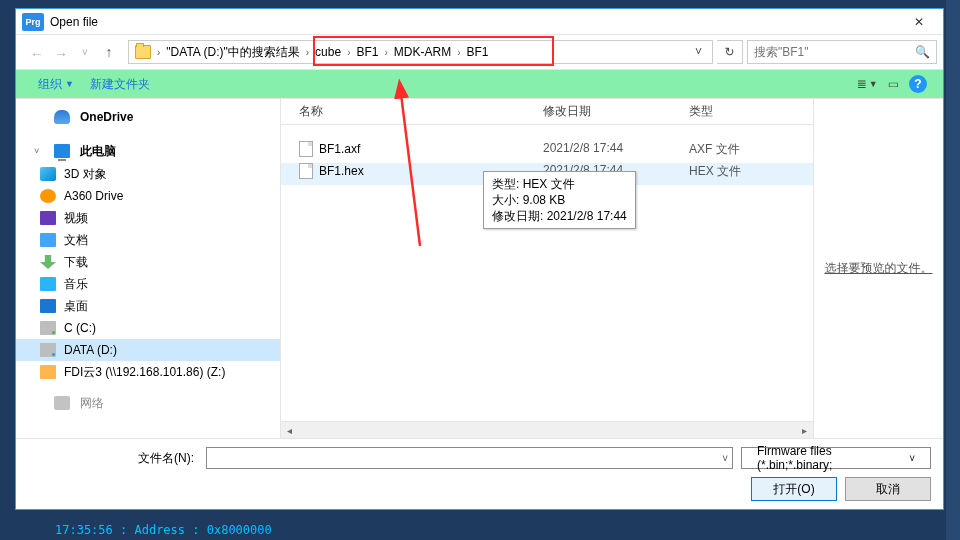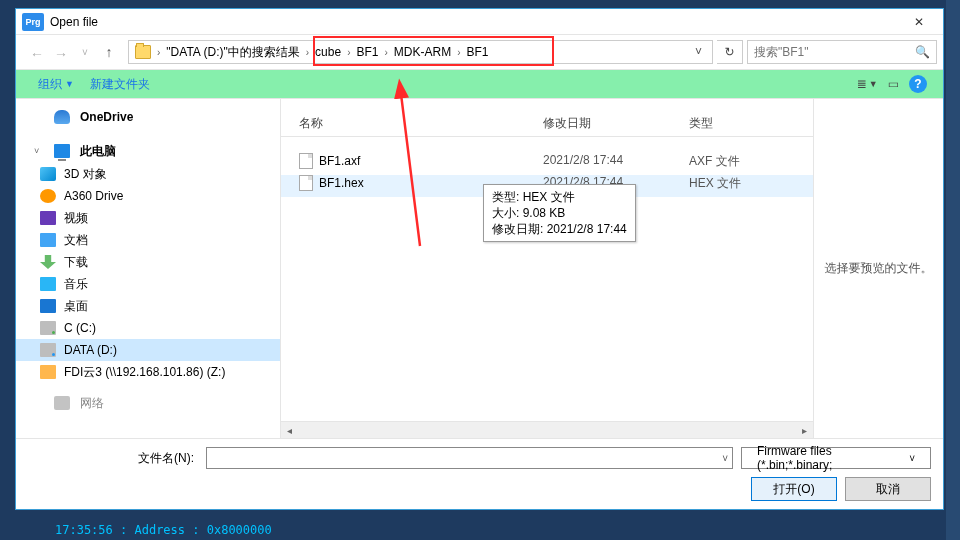--- a/index.html
+++ b/index.html
@@ -45,33 +45,33 @@
   .ico-music { background: #29b6f6; border-radius: 1px; }
   .ico-desktop { background: #1976d2; border-radius: 1px; }
   .ico-drive { background: #bdbdbd; border-radius: 1px; position:relative; }
   .ico-drive:after{content:"";position:absolute;right:1px;bottom:1px;width:3px;height:3px;background:#4caf50;border-radius:50%;}
   .ico-drive-d:after{background:#2196f3;}
   .ico-netdrive { background: #ffb74d; border-radius: 1px; }
   .side-group { padding: 0 10px 0 18px; display: flex; align-items: center; gap: 10px; height: 24px; }
   .tree-caret { font-size: 9px; color: #666; width: 10px; }
   .filepane { flex: 1; display: flex; min-width: 0; }
   .listcol { flex: 1; display: flex; flex-direction: column; position: relative; min-width: 0; }
-  .colheader { height: 26px; display: flex; align-items: center; border-bottom: 1px solid #e5e5e5; color: #444; margin-top: 12px; }
+  .colheader { height: 26px; display: flex; align-items: center; border-bottom: 1px solid #e5e5e5; color: #444; }
   .ch-name { width: 262px; padding-left: 18px; }
   .ch-date { width: 146px; }
   .ch-type { flex: 1; }
   .filerow { height: 22px; display: flex; align-items: flex-start; }
   .filerow.hover { background: #e5f3ff; }
   .fr-name { width: 262px; padding-left: 18px; display: flex; align-items: center; gap: 6px; }
   .fr-date { width: 146px; color: #555; }
   .fr-type { flex: 1; color: #555; }
   .file-ico { width: 14px; height: 16px; border: 1px solid #aaa; background: #fff; position: relative; }
   .file-ico:before { content:""; position:absolute; top:0; right:0; width:4px; height:4px; background:#ddd; }
-  .tooltip { position: absolute; left: 202px; top: 85px; background: #fff; border: 1px solid #9a9a9a; padding: 4px 8px; box-shadow: 1px 1px 2px rgba(0,0,0,.2); z-index: 10; line-height: 16px; }
-  .preview { width: 130px; border-left: 1px solid #e5e5e5; display: flex; align-items: center; justify-content: center; color: #555; padding: 10px; text-align: center; }
+  .tooltip { position: absolute; left: 202px; top: 72px; background: #fff; border: 1px solid #9a9a9a; padding: 4px 8px; box-shadow: 1px 1px 2px rgba(0,0,0,.2); z-index: 10; line-height: 16px; }
+  .preview { width: 130px; border-left: 1px solid #e5e5e5; display: flex; align-items: center; justify-content: center; color: #555; padding: 10px; text-align: center; text-decoration: underline; }
   .scrollbar-h { height: 17px; border-top: 1px solid #e5e5e5; display: flex; align-items: center; background: #f0f0f0; }
   .sb-btn { width: 17px; height: 17px; display:flex;align-items:center;justify-content:center;color:#666;font-size:10px; }
   .sb-track { flex:1; }
   .footer { border-top: 1px solid #e5e5e5; padding: 8px 12px; display: flex; flex-direction: column; gap: 8px; }
   .footer-row { display: flex; align-items: center; gap: 8px; }
   .fn-label { width: 170px; text-align: right; padding-right: 4px; }
   .fn-input { flex: 1; height: 22px; border: 1px solid #888; display: flex; align-items: center; justify-content: flex-end; padding: 0 4px; }
   .filter-dd { width: 190px; height: 22px; border: 1px solid #888; display: flex; align-items: center; padding: 0 15px; justify-content: space-between; font-size: 11px; }
   .btn { width: 86px; height: 24px; border: 1px solid #999; background: #e1e1e1; display: flex; align-items: center; justify-content: center; }
   .btn.primary { border: 1px solid #0078d7; background: #e5f1fb; }

